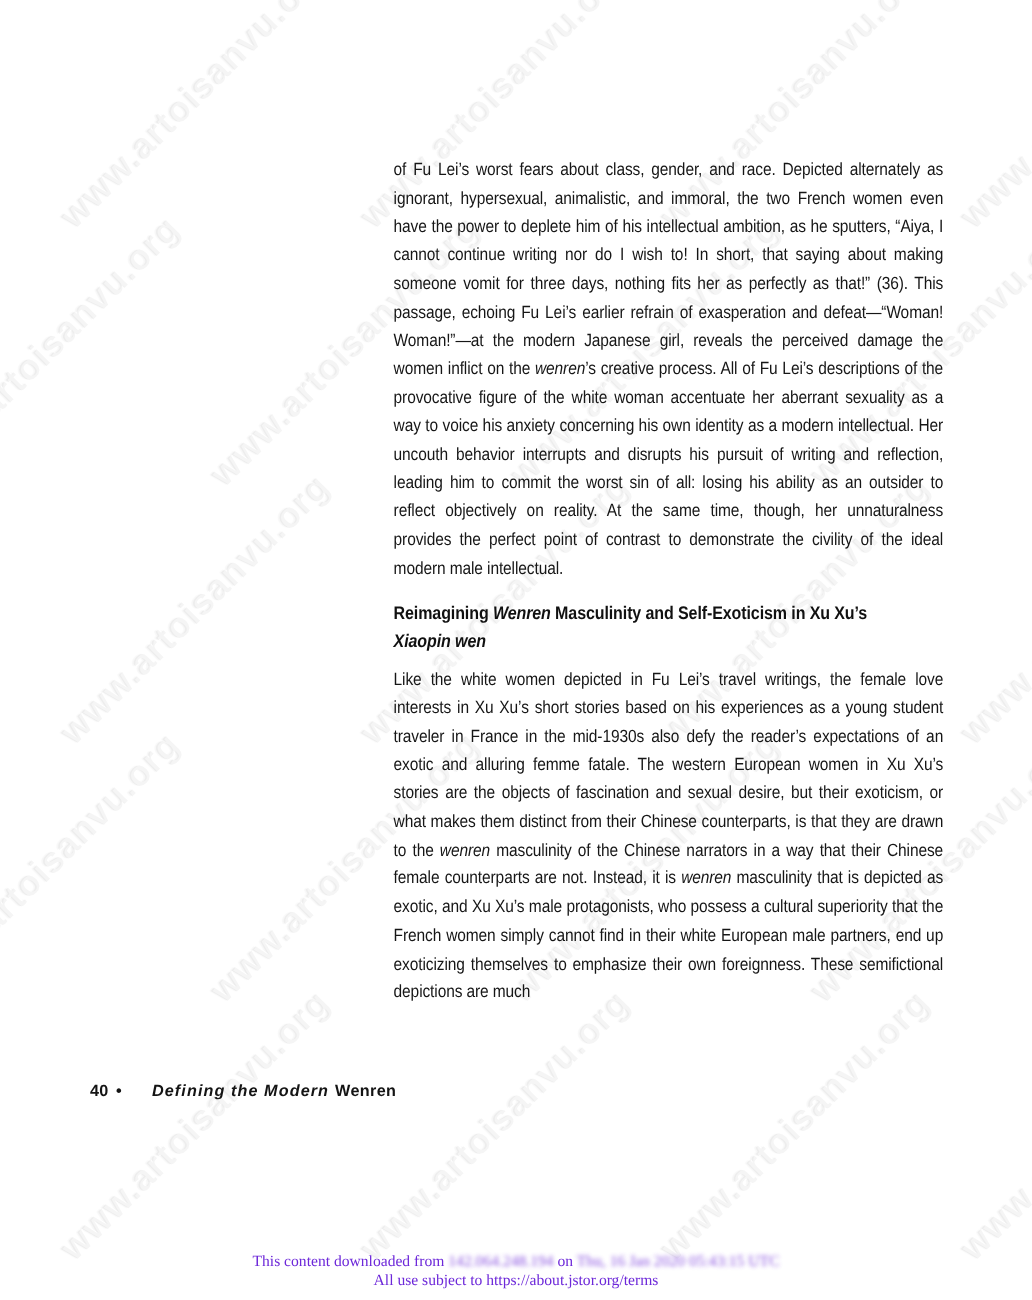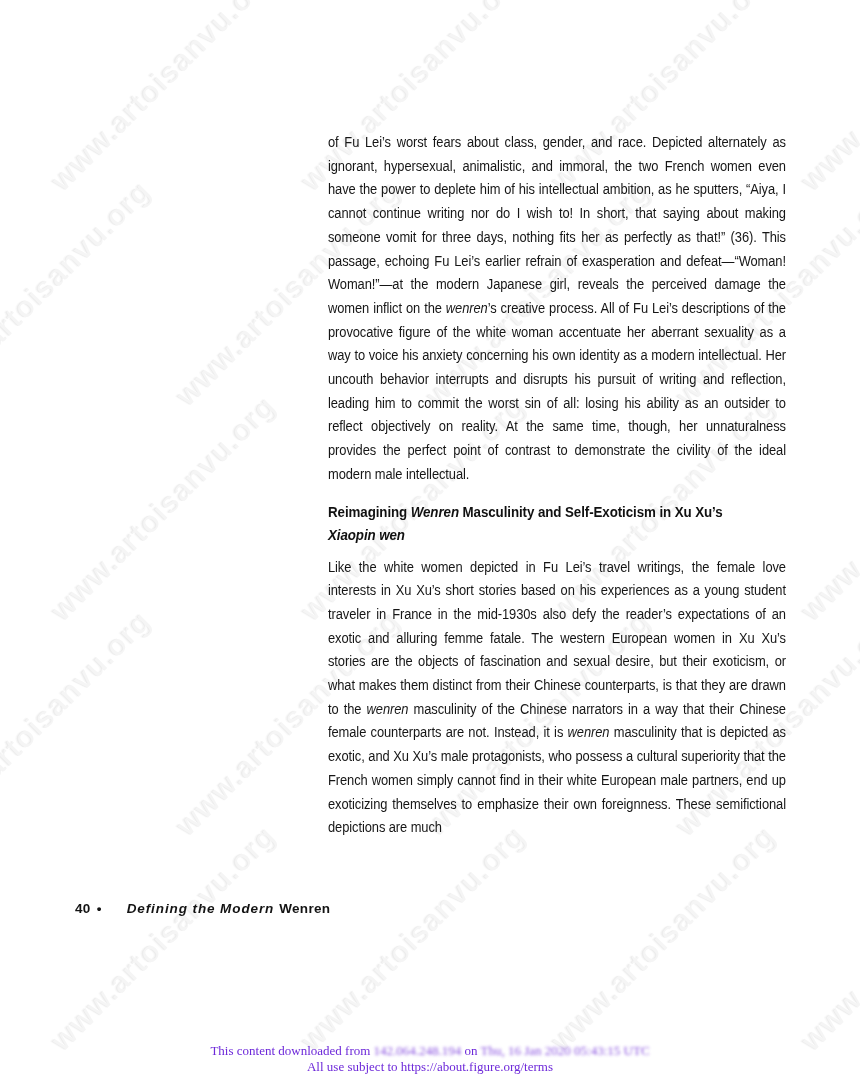--- a/index.html
+++ b/index.html
@@ -120,16 +120,16 @@
   </main>
 
   <footer class="page-footer">
     <span>40</span><span class="sep">•</span><span class="ftitle">Defining the Modern</span><span class="fwenren">Wenren</span>
   </footer>
 
   <div class="jstor-notice">
     <div class="jline">
       <span>This content downloaded from </span><span class="obscured">142.064.248.194</span><span> on </span><span class="obscured">Thu, 16 Jan 2020 05:43:15 UTC</span>
     </div>
-    <div class="jline">All use subject to https://about.figure.org/terms</div>
+    <div class="jline">All use subject to https://about.jstor.org/terms</div>
   </div>
 
 </div>
 
 </body></html>

